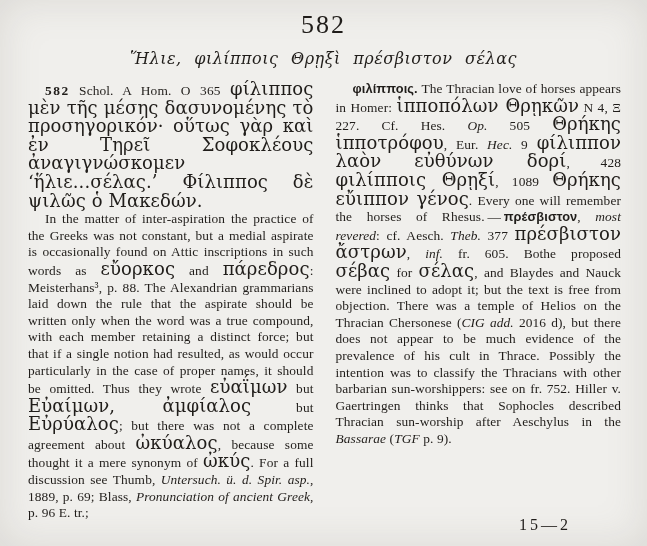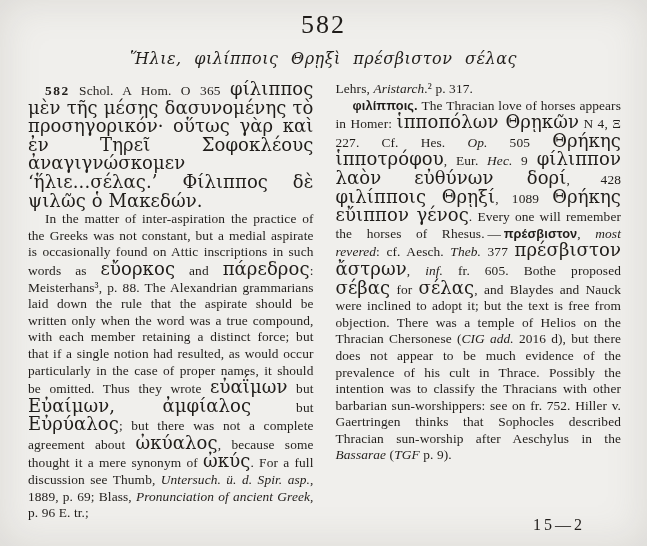--- a/index.html
+++ b/index.html
@@ -61,39 +61,38 @@
     letter-spacing: 1.5px;
   }
   .seg-greekbold {
     font-weight: 700;
     font-style: normal;
     font-family: Liberation Sans, sans-serif;
     font-size: 12.8px;
   }
   .signature-mark {
     position: absolute;
-    right: 62px;
+    right: 76px;
     bottom: 12px;
     font-size: 16px;
     letter-spacing: 3px;
   }
 </style>
 </head>
 <body>
 
 <div class="page">
   <div class="page-number">582</div>
 
   <div class="fragment-heading">Ἥλιε, φιλίπποις Θρῃξὶ πρέσβιστον σέλας</div>
 
   <div class="columns">
     <div class="column">
         <p class="para indent"><span class="seg-bold">582</span><span class="seg-roman">  Schol. A Hom. O 365 </span><span class="seg-greek">φίλιππος μὲν τῆς μέσης δασυνομένης τὸ προσηγορικόν· οὕτως γὰρ καὶ ἐν Τηρεῖ Σοφοκλέους ἀναγιγνώσκομεν ‘ἥλιε...σέλας.’ Φίλιππος δὲ ψιλῶς ὁ Μακεδών.</span></p>
         <p class="para indent"><span class="seg-roman">In the matter of inter-aspiration the practice of the Greeks was not constant, but a medial aspirate is occasionally found on Attic inscriptions in such words as </span><span class="seg-greek">εὔορκος</span><span class="seg-roman"> and </span><span class="seg-greek">πάρεδρος</span><span class="seg-roman">: Meisterhans³, p. 88.  The Alexandrian grammarians laid down the rule that the aspirate should be written only when the word was a true compound, with each member retaining a distinct force; but that if a single notion had resulted, as would occur particularly in the case of proper names, it should be omitted.  Thus they wrote </span><span class="seg-greek">εὐαΐμων</span><span class="seg-roman"> but </span><span class="seg-greek">Εὐαίμων, ἀμφίαλος</span><span class="seg-roman"> but </span><span class="seg-greek">Εὐρύαλος</span><span class="seg-roman">; but there was not a complete agreement about </span><span class="seg-greek">ὠκύαλος</span><span class="seg-roman">, because some thought it a mere synonym of </span><span class="seg-greek">ὠκύς</span><span class="seg-roman">.  For a full discussion see Thumb, </span><span class="seg-italic">Untersuch. ü. d. Spir. asp.</span><span class="seg-roman">, 1889, p. 69; Blass, </span><span class="seg-italic">Pronunciation of ancient Greek</span><span class="seg-roman">, p. 96 E. tr.;</span></p>
       </div>
     <div class="column">
-        <p class="para"><span class="seg-roman">Lehrs, </span><span class="seg-italic">Aristarch.</span><span class="seg-roman">² p. 317.</span></p>
         <p class="para indent"><span class="seg-greekbold">φιλίπποις.</span><span class="seg-roman">  The Thracian love of horses appears in Homer: </span><span class="seg-greek">ἱπποπόλων Θρῃκῶν</span><span class="seg-roman"> Ν 4, Ξ 227.  Cf. Hes. </span><span class="seg-italic">Op.</span><span class="seg-roman"> 505 </span><span class="seg-greek">Θρήκης ἱπποτρόφου</span><span class="seg-roman">, Eur. </span><span class="seg-italic">Hec.</span><span class="seg-roman"> 9 </span><span class="seg-greek">φίλιππον λαὸν εὐθύνων δορί</span><span class="seg-roman">, 428 </span><span class="seg-greek">φιλίπποις Θρῃξί</span><span class="seg-roman">, 1089 </span><span class="seg-greek">Θρήκης εὔιππον γένος</span><span class="seg-roman">.  Every one will remember the horses of Rhesus. — </span><span class="seg-greekbold">πρέσβιστον</span><span class="seg-roman">, </span><span class="seg-italic">most revered</span><span class="seg-roman">: cf. Aesch. </span><span class="seg-italic">Theb.</span><span class="seg-roman"> 377 </span><span class="seg-greek">πρέσβιστον ἄστρων</span><span class="seg-roman">, </span><span class="seg-italic">inf.</span><span class="seg-roman"> fr. 605. Bothe proposed </span><span class="seg-greek">σέβας</span><span class="seg-roman"> for </span><span class="seg-greek">σέλας</span><span class="seg-roman">, and Blaydes and Nauck were inclined to adopt it; but the text is free from objection.  There was a temple of Helios on the Thracian Chersonese (</span><span class="seg-italic">CIG add.</span><span class="seg-roman"> 2016 d), but there does not appear to be much evidence of the prevalence of his cult in Thrace.  Possibly the intention was to classify the Thracians with other barbarian sun-worshippers: see on fr. 752.  Hiller v. Gaertringen thinks that Sophocles described Thracian sun-worship after Aeschylus in the </span><span class="seg-italic">Bassarae</span><span class="seg-roman"> (</span><span class="seg-italic">TGF</span><span class="seg-roman"> p. 9).</span></p>
       </div>
   </div>
 
   <div class="signature-mark">15—2</div>
 </div>
 
 </body></html>

